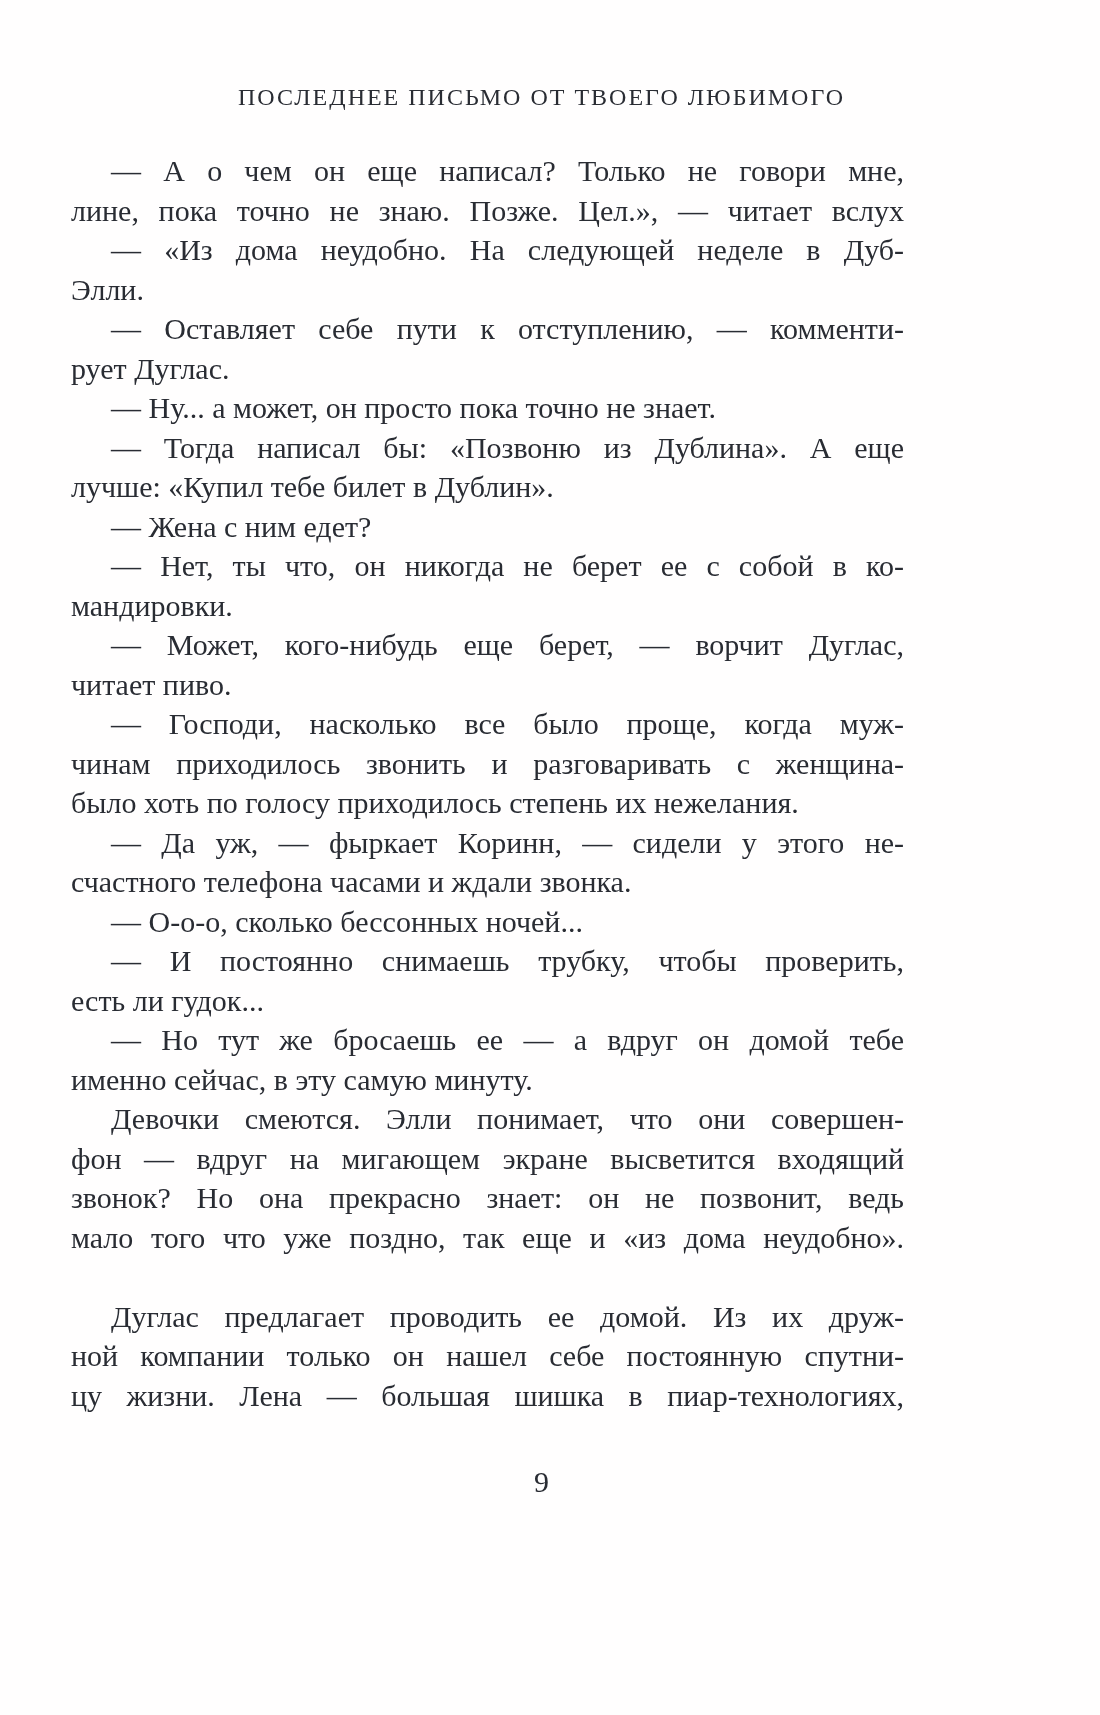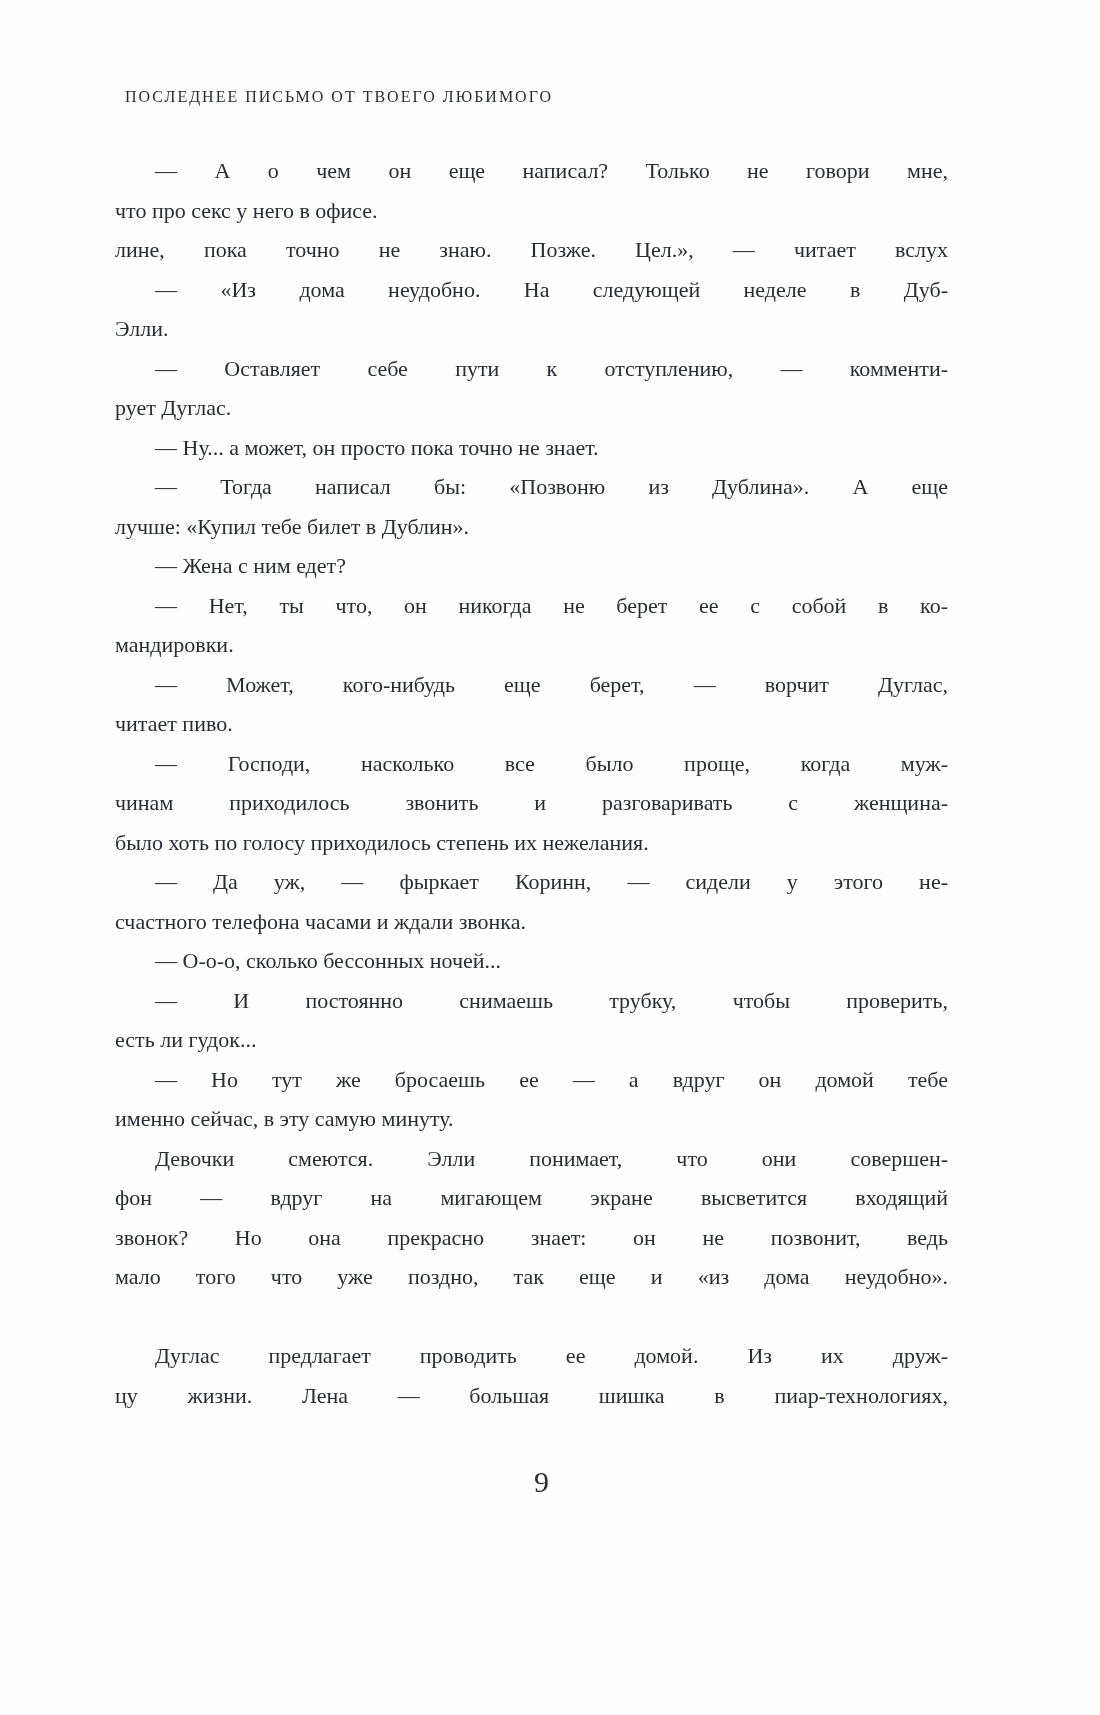--- a/index.html
+++ b/index.html
@@ -14,31 +14,31 @@
     background: #fffefe;
     color: #292c33;
     font-family: "Liberation Serif", "DejaVu Serif", serif;
     overflow: hidden;
     box-sizing: border-box;
   }
   .running-head {
     margin-top: 85px;
     margin-left: 125px;
     width: 833px;
-    text-align: left;
-    font-size: 16px;
+    text-align: center;
+    font-size: 24px;
     line-height: 24px;
     letter-spacing: 2px;
     white-space: nowrap;
   }
   .text-block {
     margin-top: 42px;
-    margin-left: 115px;
+    margin-left: 71px;
     width: 833px;
-    font-size: 22px;
+    font-size: 30px;
     line-height: 39.5px;
   }
   .para { margin: 0; }
   .para.section-gap { margin-top: 39.5px; }
   .line { text-align: left; }
   .line.just {
     text-align: justify;
     text-align-last: justify;
   }
   .line.first { text-indent: 40px; }
@@ -53,21 +53,20 @@
 </style>
 </head>
 <body>
 
 <div class="page">
   <div class="running-head">ПОСЛЕДНЕЕ ПИСЬМО ОТ ТВОЕГО ЛЮБИМОГО</div>
 
   <div class="text-block">
       <div class="para">
         <div class="line just first">— А о чем он еще написал? Только не говори мне,</div>
-        <div class="line">что про секс у него в офисе.</div>
       </div>
       <div class="para">
         <div class="line just">лине, пока точно не знаю. Позже. Цел.», — читает вслух</div>
         <div class="line just first">— «Из дома неудобно. На следующей неделе в Дуб-</div>
         <div class="line">Элли.</div>
       </div>
       <div class="para">
         <div class="line just first">— Оставляет себе пути к отступлению, — комменти-</div>
         <div class="line">рует Дуглас.</div>
       </div>
@@ -110,18 +109,19 @@
         <div class="line">именно сейчас, в эту самую минуту.</div>
       </div>
       <div class="para">
         <div class="line just first">Девочки смеются. Элли понимает, что они совершен-</div>
         <div class="line just">фон — вдруг на мигающем экране высветится входящий</div>
         <div class="line just">звонок? Но она прекрасно знает: он не позвонит, ведь</div>
         <div class="line just">мало того что уже поздно, так еще и «из дома неудобно».</div>
       </div>
       <div class="para section-gap">
         <div class="line just first">Дуглас предлагает проводить ее домой. Из их друж-</div>
+        <div class="line just">ной компании только он нашел себе постоянную спутни-</div>
         <div class="line just">цу жизни. Лена — большая шишка в пиар-технологиях,</div>
       </div>
     </div>
 
   <div class="page-number">9</div>
 </div>
 
 </body></html>

